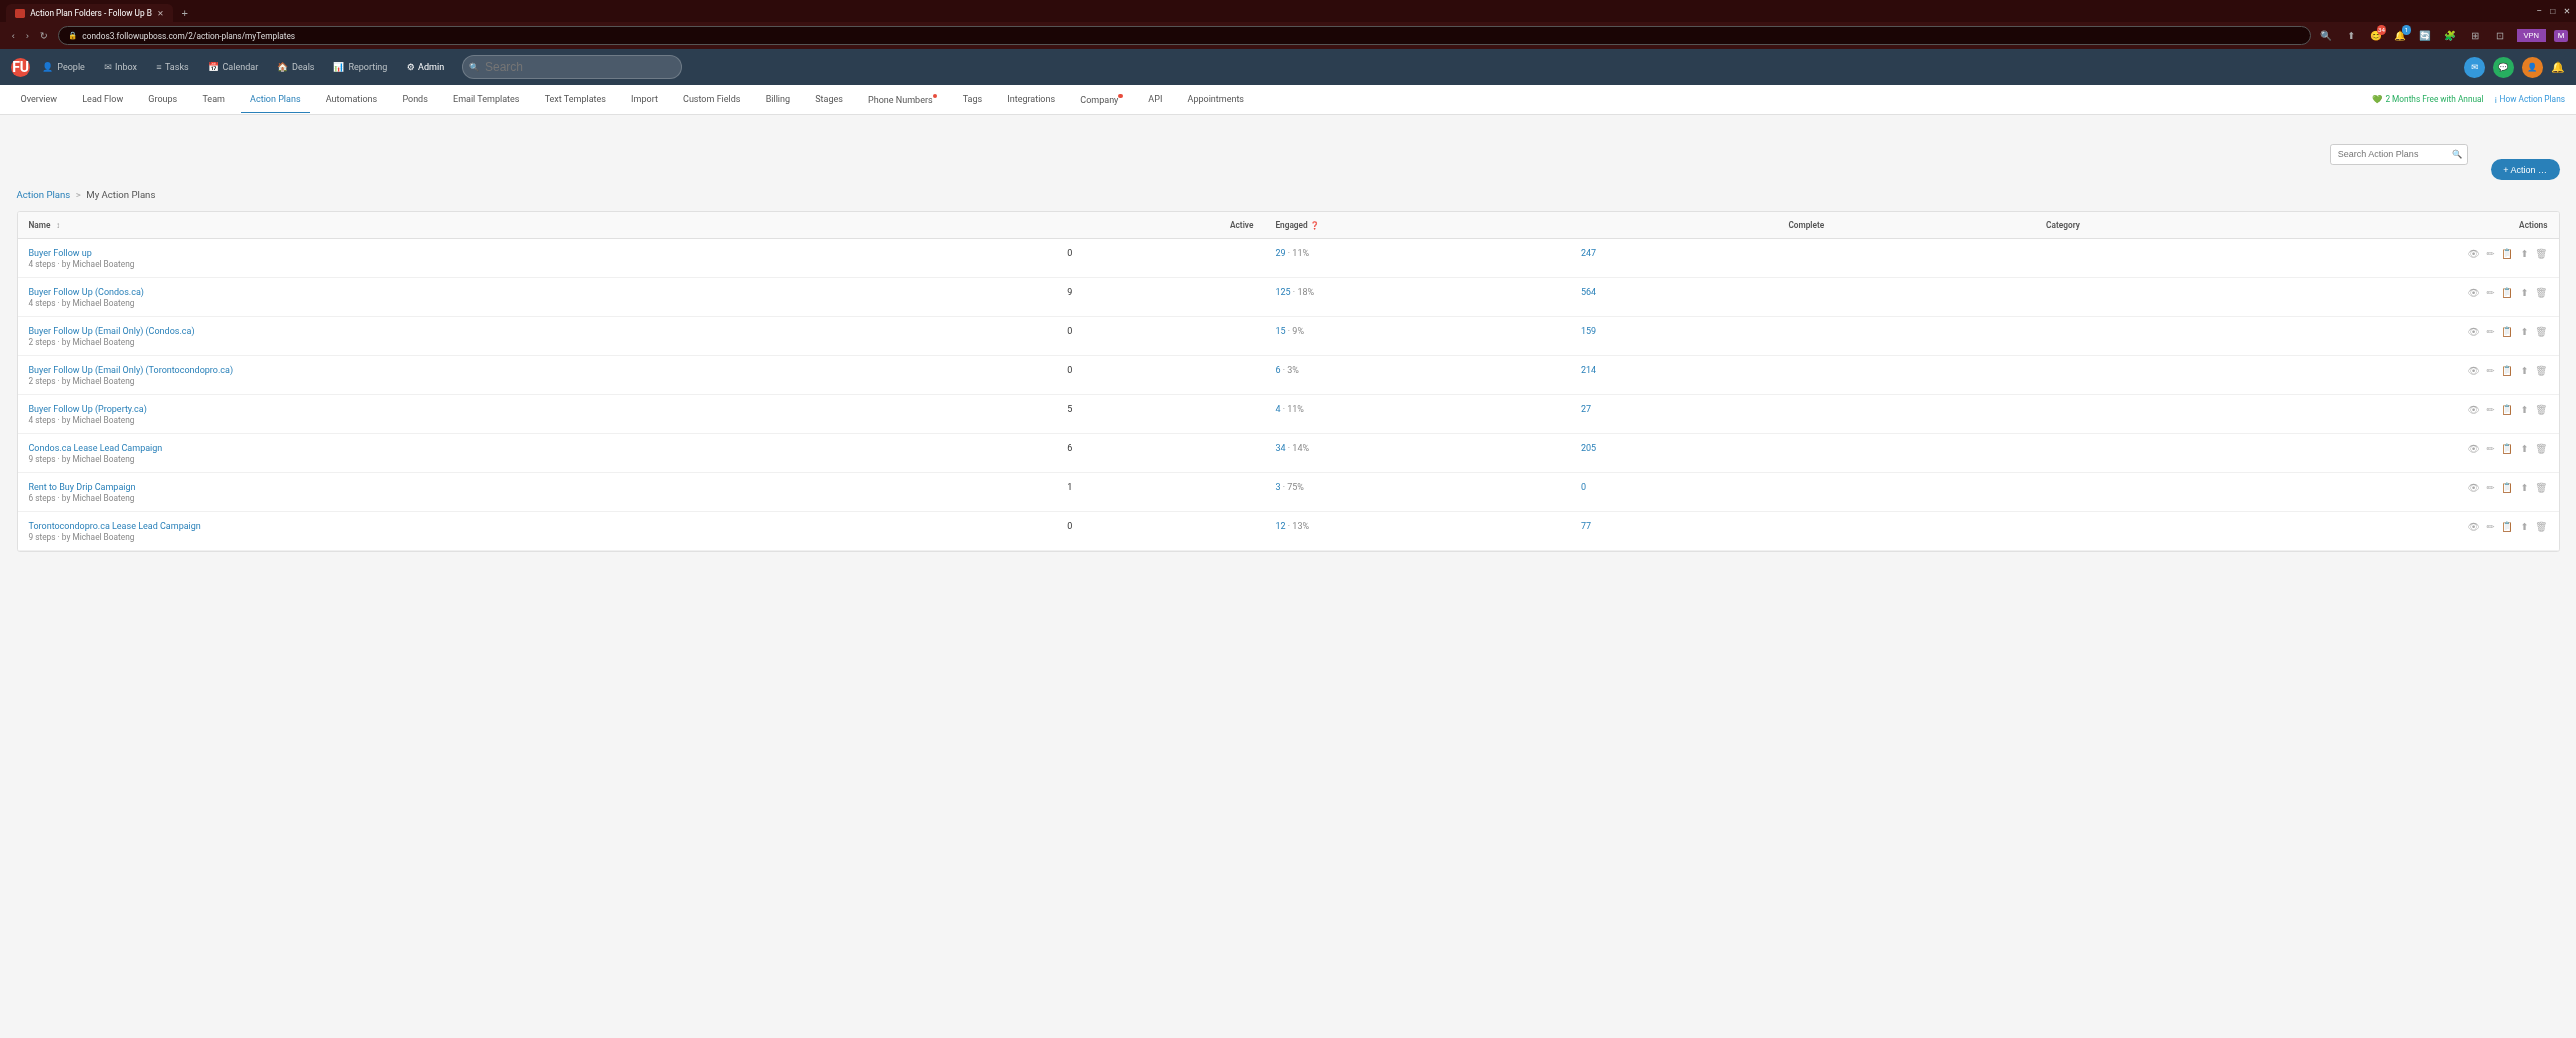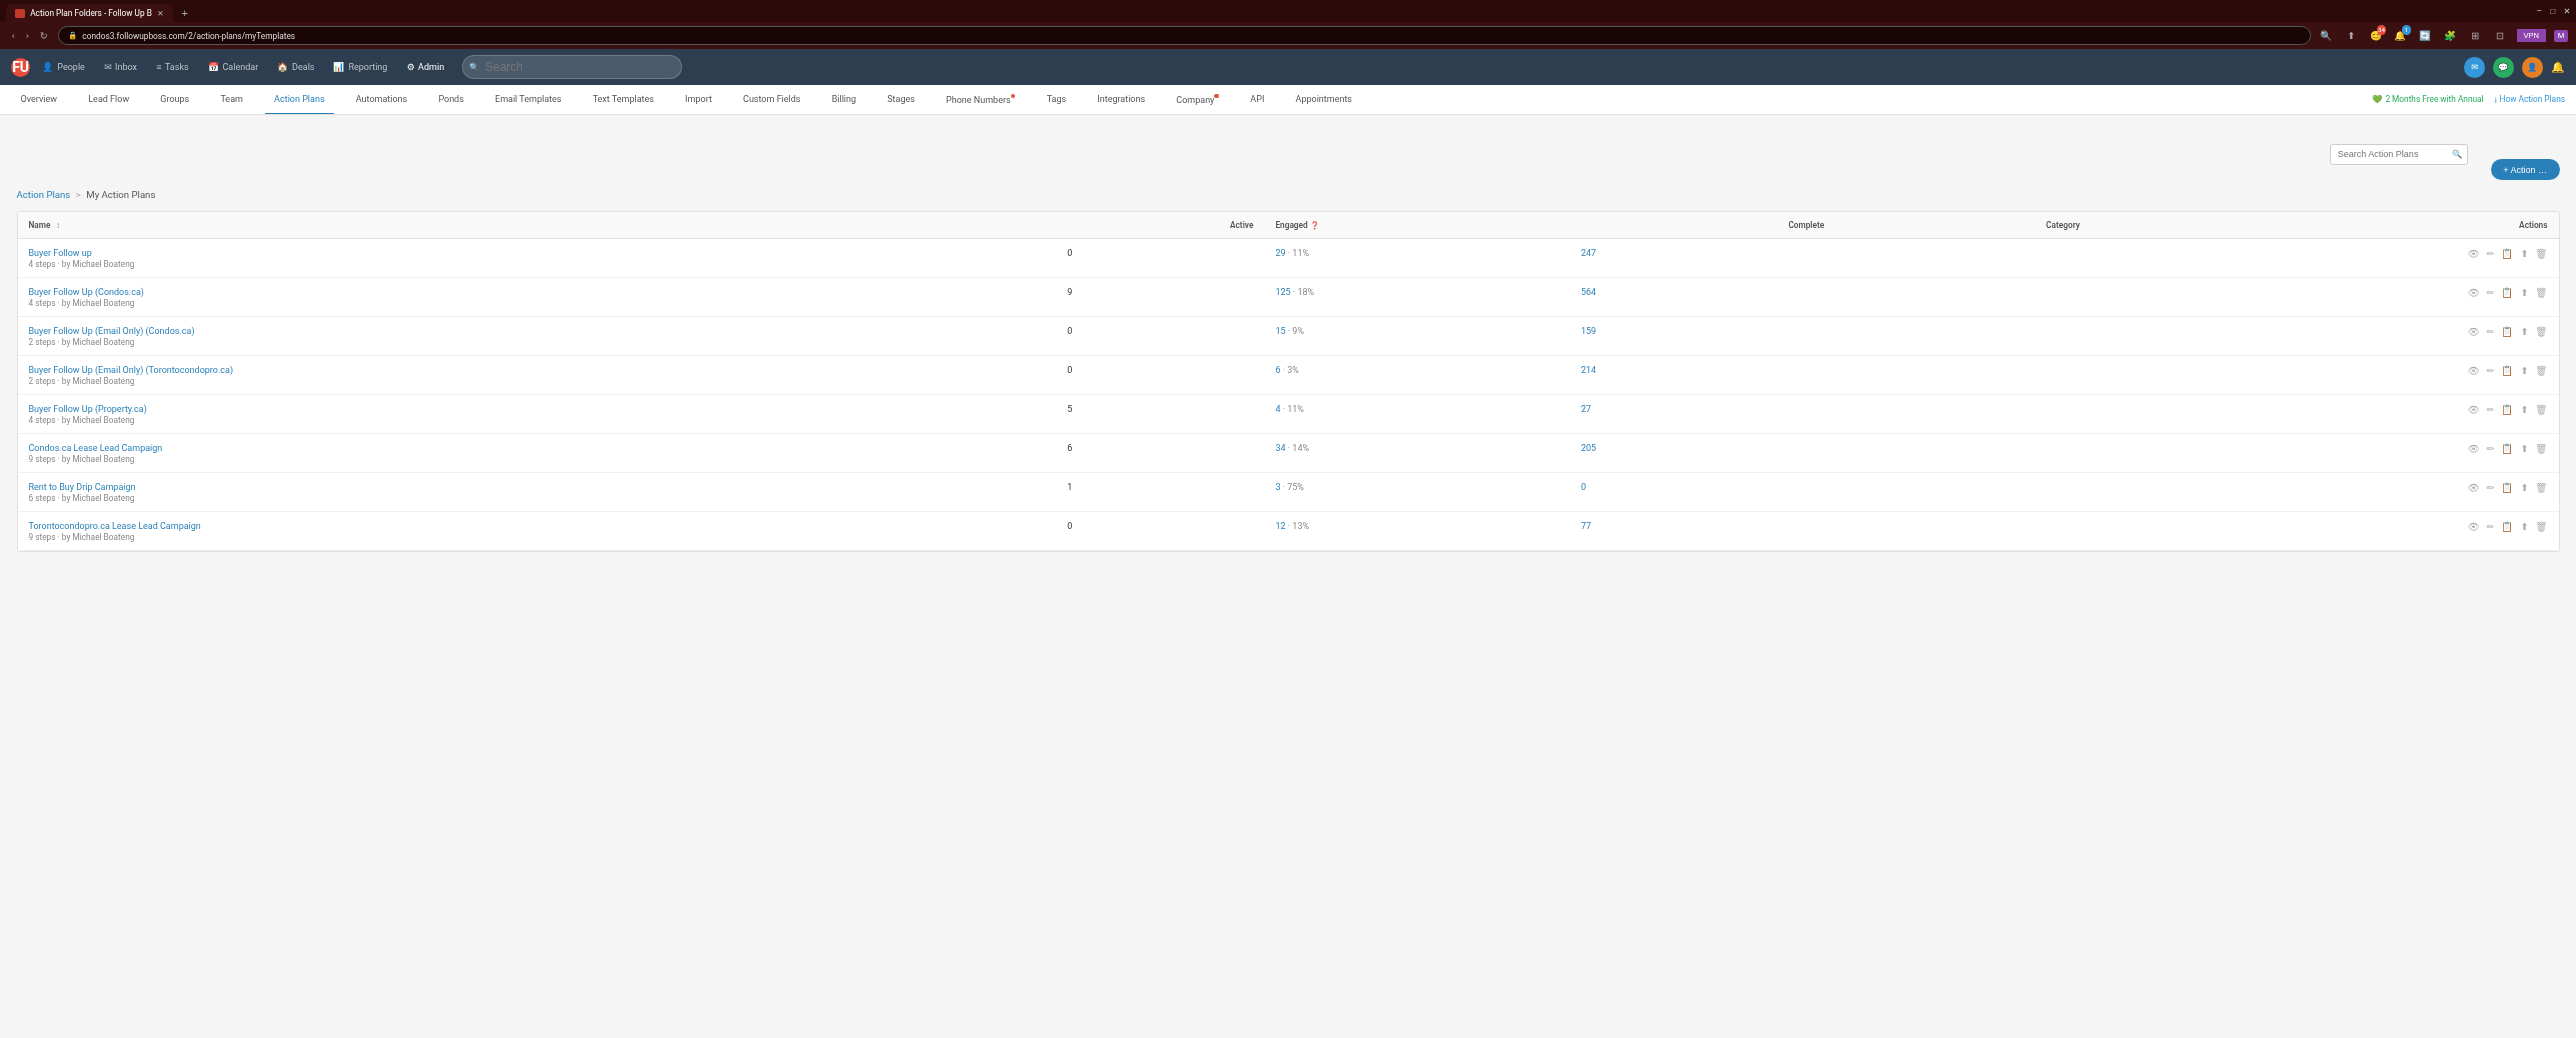--- a/index.html
+++ b/index.html
@@ -224,23 +224,24 @@
     }
     .avatar-circle.green { background: #27ae60; }
     .avatar-circle.orange { background: #e67e22; }
     .bell-icon { color: #bdc3c7; font-size: 11px; cursor: pointer; }
 
     
     .sub-nav {
       background: white;
       border-bottom: 0.7px solid #e0e0e0;
       display: flex;
+      align-items: center;
       padding: 0 11px;
       overflow-x: auto;
-      gap: 12px;
+      gap: 6px;
     }
     .sub-nav-item {
       padding: 8.3px 9.6px;
       color: #555;
       cursor: pointer;
       font-size: 9px;
       border-bottom: 1.4px solid transparent;
       white-space: nowrap;
     }
     .sub-nav-item.active {

